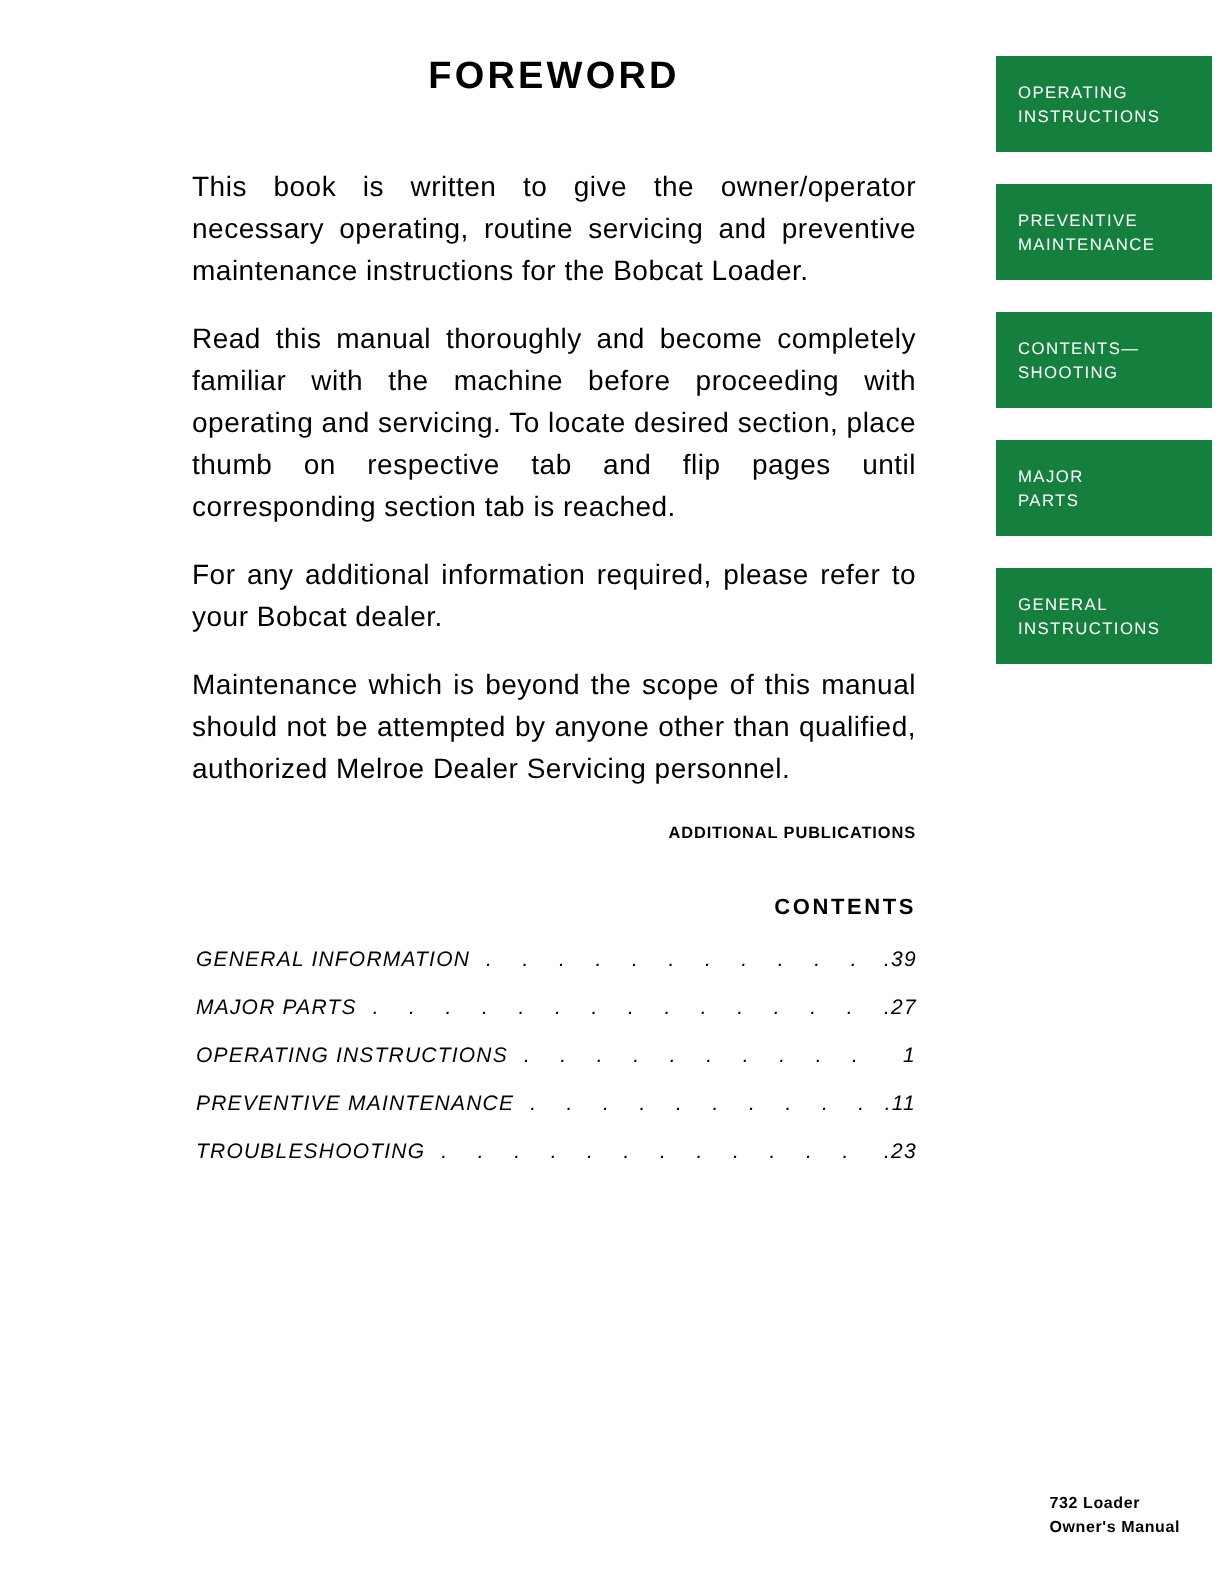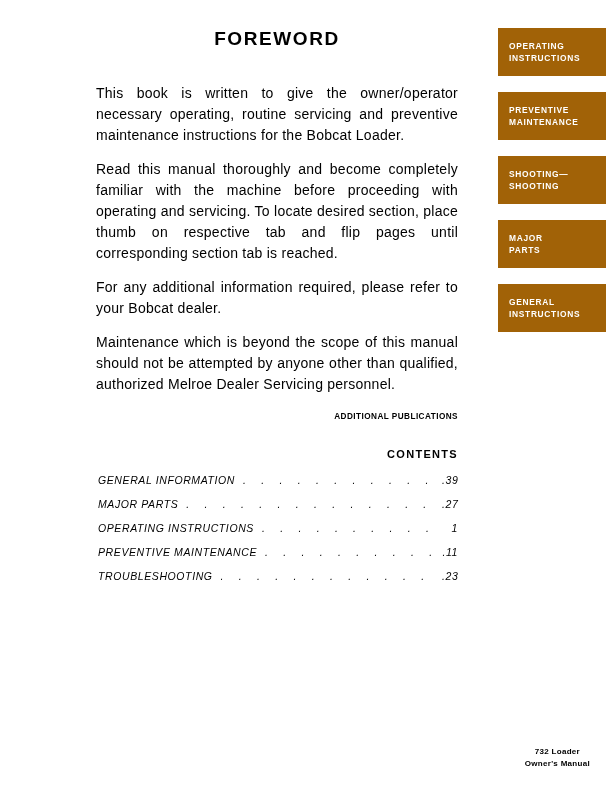--- a/index.html
+++ b/index.html
@@ -93,41 +93,41 @@
   }
 
   
   .tabs {
     position: absolute;
     right: 6px;
     top: 28px;
     width: 108px;
   }
   .tab {
-    background: #a16207;
+    background: #15803d;
     color: #ffffff;
     font-size: 8.4px;
-    font-weight: bold;
+    font-weight: normal;
     letter-spacing: 0.7px;
     line-height: 12px;
     padding: 12px 0 12px 11px;
     margin-bottom: 16px;
     min-height: 20px;
     box-sizing: border-box;
   }
   .tab div {
     white-space: nowrap;
   }
 
   
   .footer {
     position: absolute;
     right: 22px;
     bottom: 22px;
-    text-align: center;
+    text-align: left;
     font-size: 8px;
     font-weight: bold;
     line-height: 12px;
     letter-spacing: 0.3px;
   }
 </style>
 </head>
 <body>
 
 <div class="page">
@@ -176,21 +176,21 @@
   <div class="tabs">
     <div class="tab">
       <div>OPERATING</div>
       <div>INSTRUCTIONS</div>
     </div>
     <div class="tab">
       <div>PREVENTIVE</div>
       <div>MAINTENANCE</div>
     </div>
     <div class="tab">
-      <div>SHOOTING—</div>
+      <div>CONTENTS—</div>
       <div>SHOOTING</div>
     </div>
     <div class="tab">
       <div>MAJOR</div>
       <div>PARTS</div>
     </div>
     <div class="tab">
       <div>GENERAL</div>
       <div>INSTRUCTIONS</div>
     </div>

